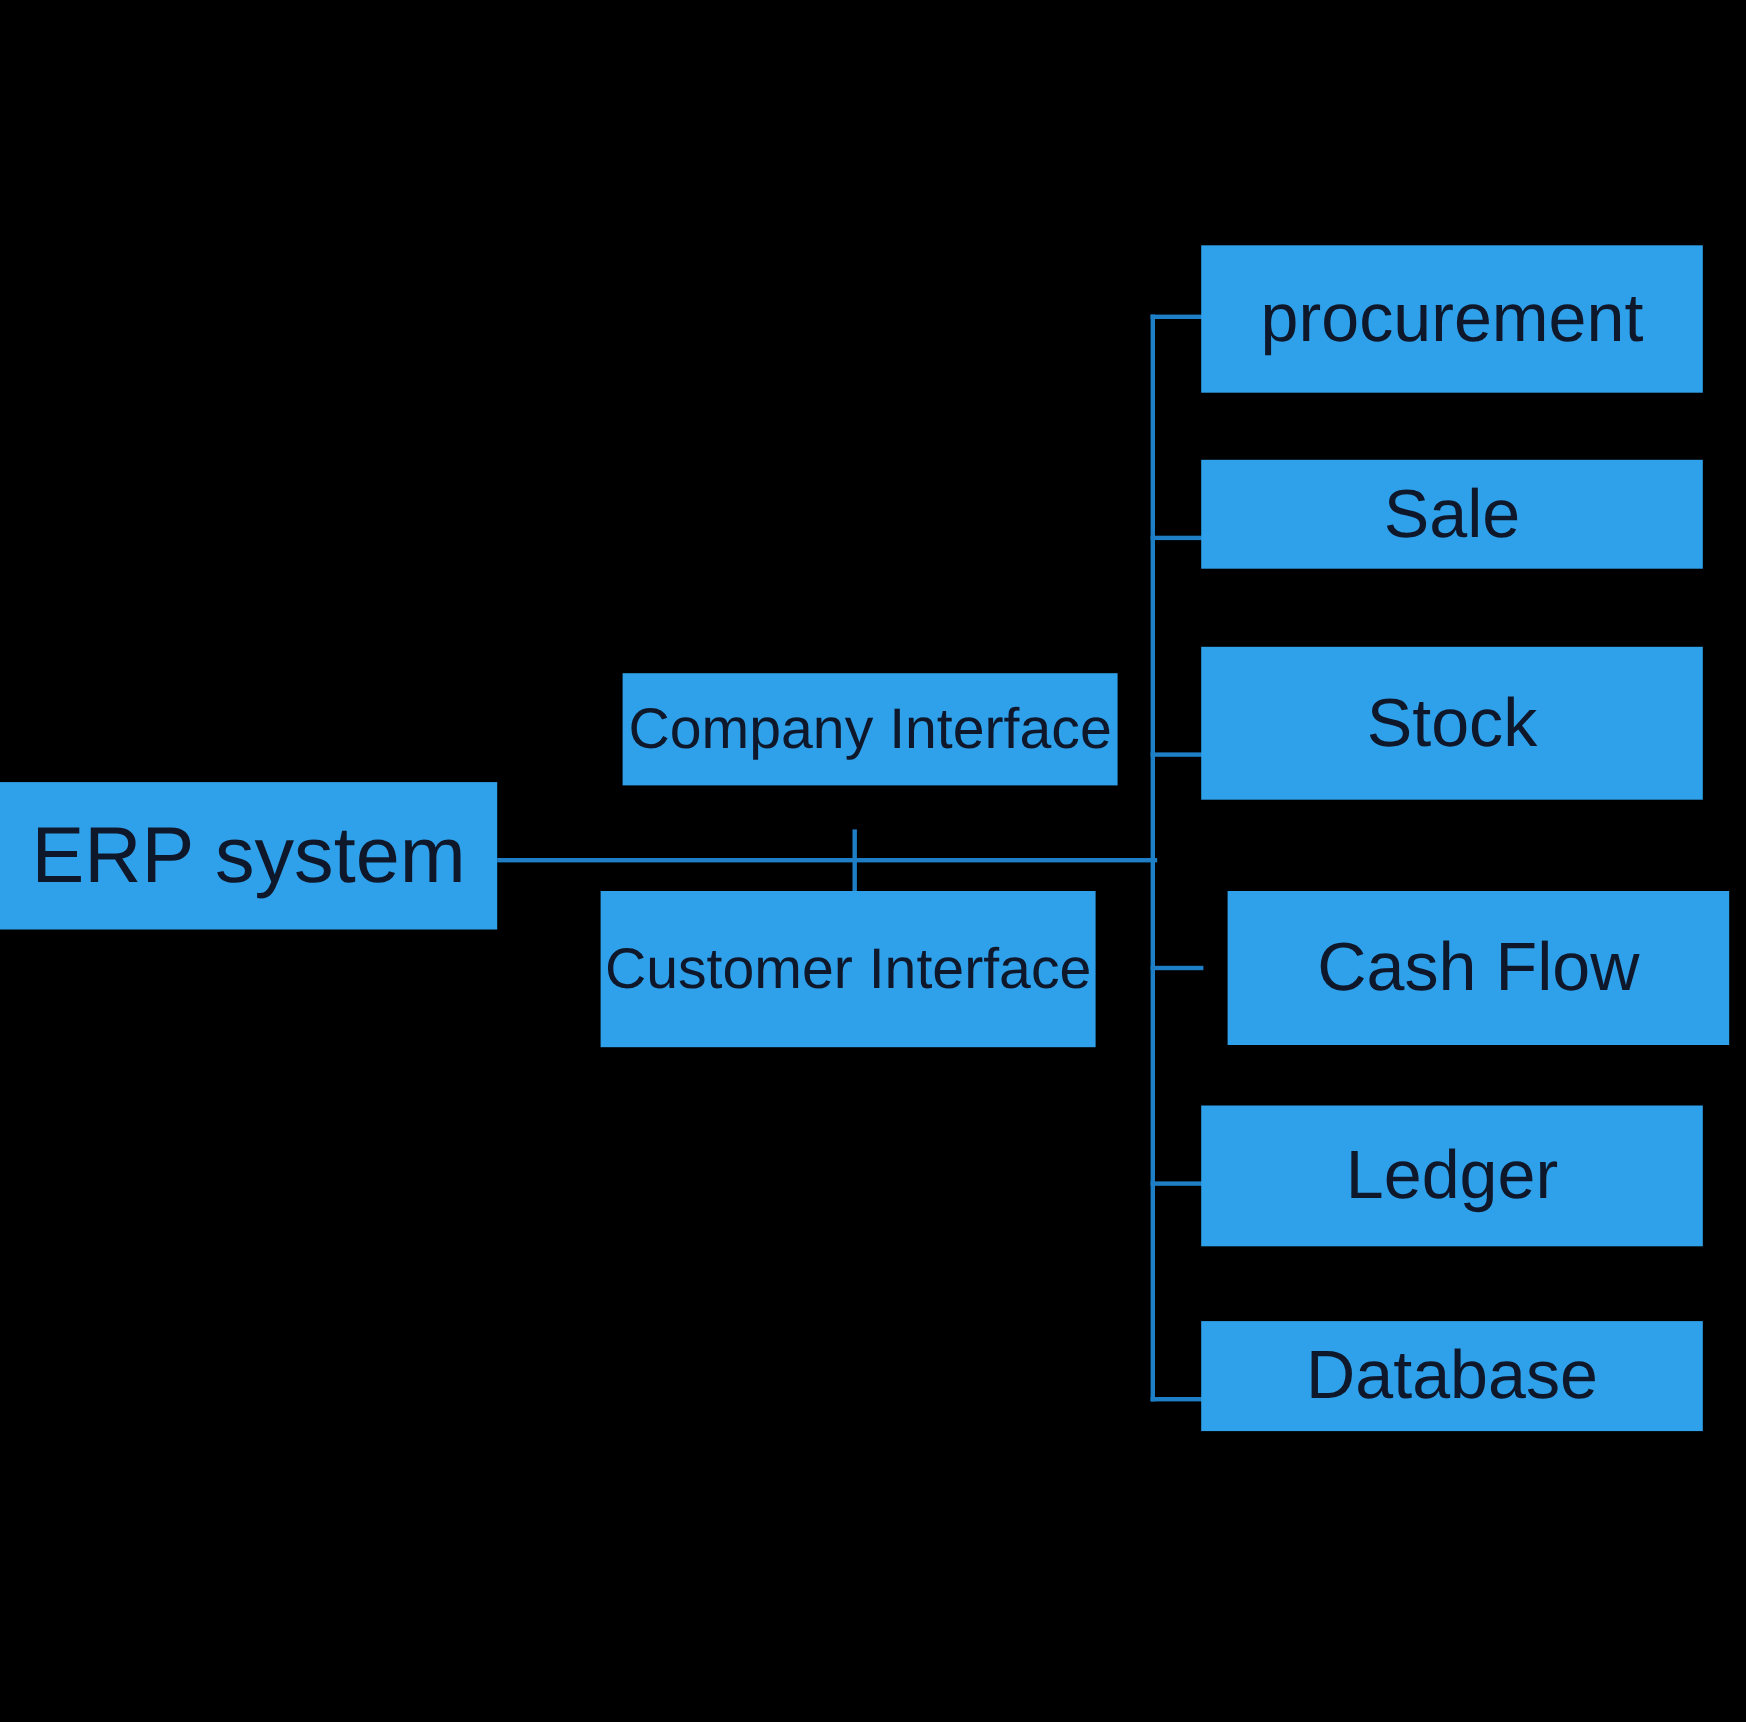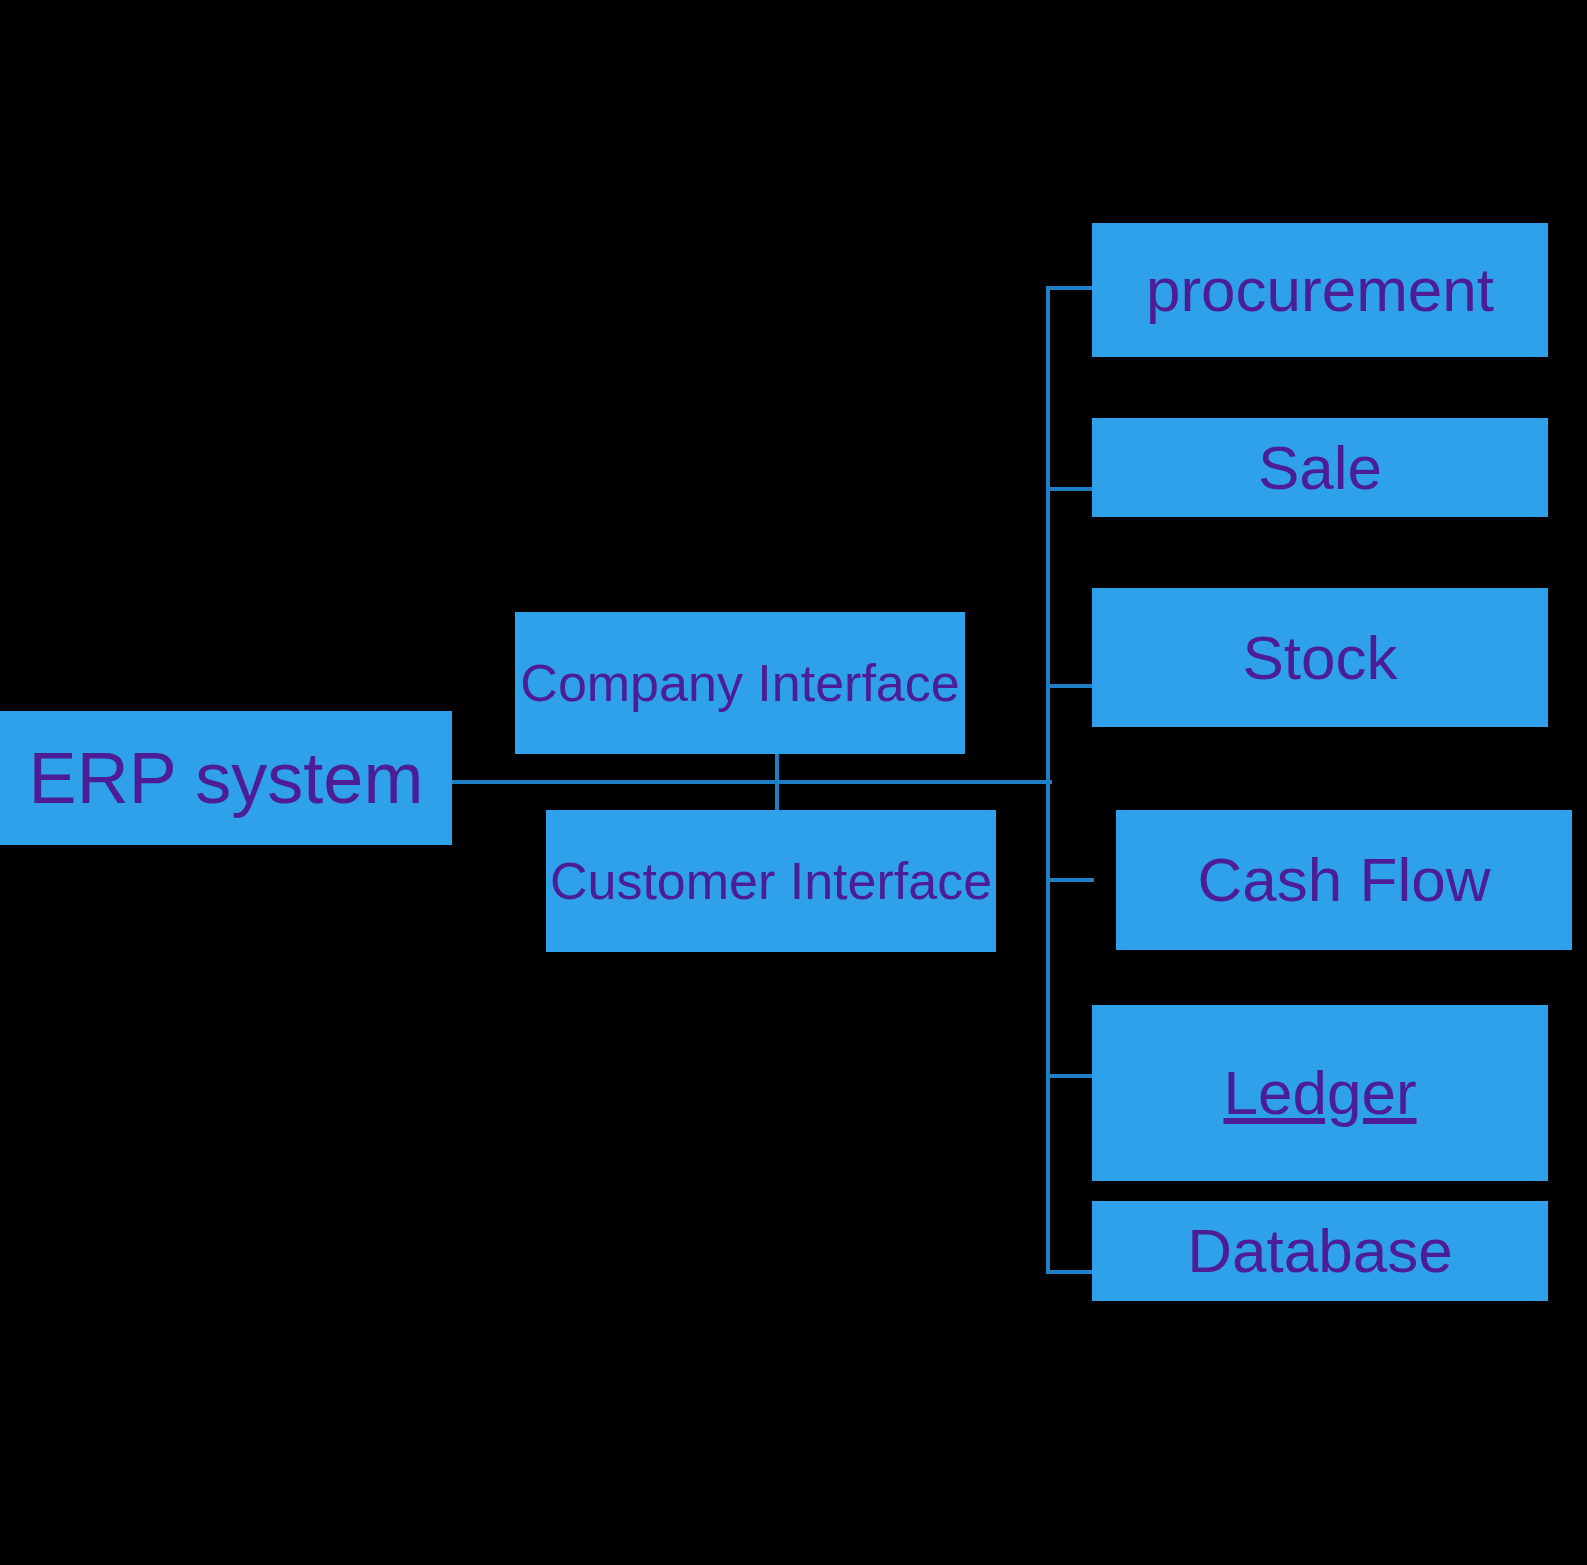--- a/index.html
+++ b/index.html
@@ -14,21 +14,21 @@
     position: relative;
     width: 1587px;
     height: 1565px;
     background: #000000;
     overflow: hidden;
   }
   .node {
     position: absolute;
     box-sizing: border-box;
     background: #2FA1EA;
-    color: #4c1d95;
+    color: #0f172a;
     display: flex;
     align-items: center;
     justify-content: center;
     text-align: center;
     line-height: 1.06;
     font-weight: 400;
     overflow: visible;
     white-space: nowrap;
     z-index: 3;
   }
@@ -52,45 +52,45 @@
   #node-erp {
     left: 0px;
     top: 711px;
     width: 452px;
     height: 134px;
     font-size: 72px;
   }
 
   
   #node-company {
-    left: 515px;
+    left: 566px;
     top: 612px;
     width: 450px;
-    height: 142px;
+    height: 102px;
     font-size: 52px;
   }
   #node-customer {
     left: 546px;
     top: 810px;
     width: 450px;
     height: 142px;
     font-size: 52px;
   }
 
   
   .module {
     left: 1092px;
     width: 456px;
     font-size: 62px;
   }
   #node-procurement { top: 223px;  height: 134px; }
   #node-sale        { top: 418px;  height: 99px; }
   #node-stock       { top: 588px;  height: 139px; }
   #node-cashflow    { top: 810px;  height: 140px; margin-left: 24px; }
-  #node-ledger      { top: 1005px; height: 176px; text-decoration: underline; }
+  #node-ledger      { top: 1005px; height: 128px; }
   #node-database    { top: 1201px; height: 100px; }
 
   
   
   #conn-spine {
     left: 452px;
     top: 780px;
     width: 600px;
   }
   

